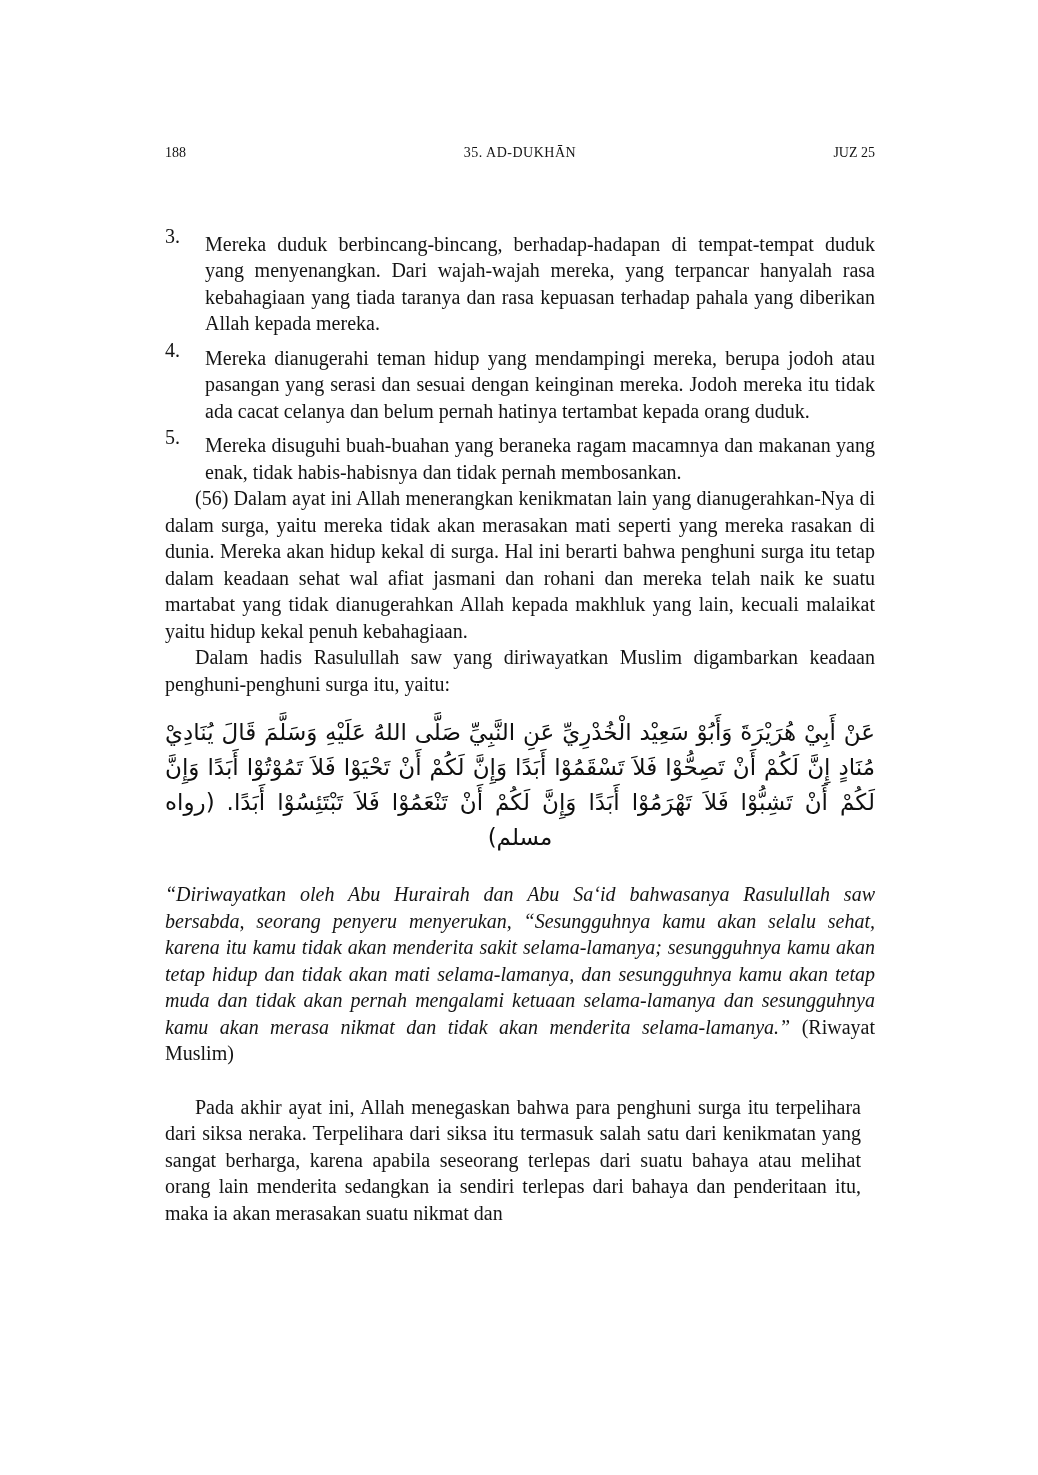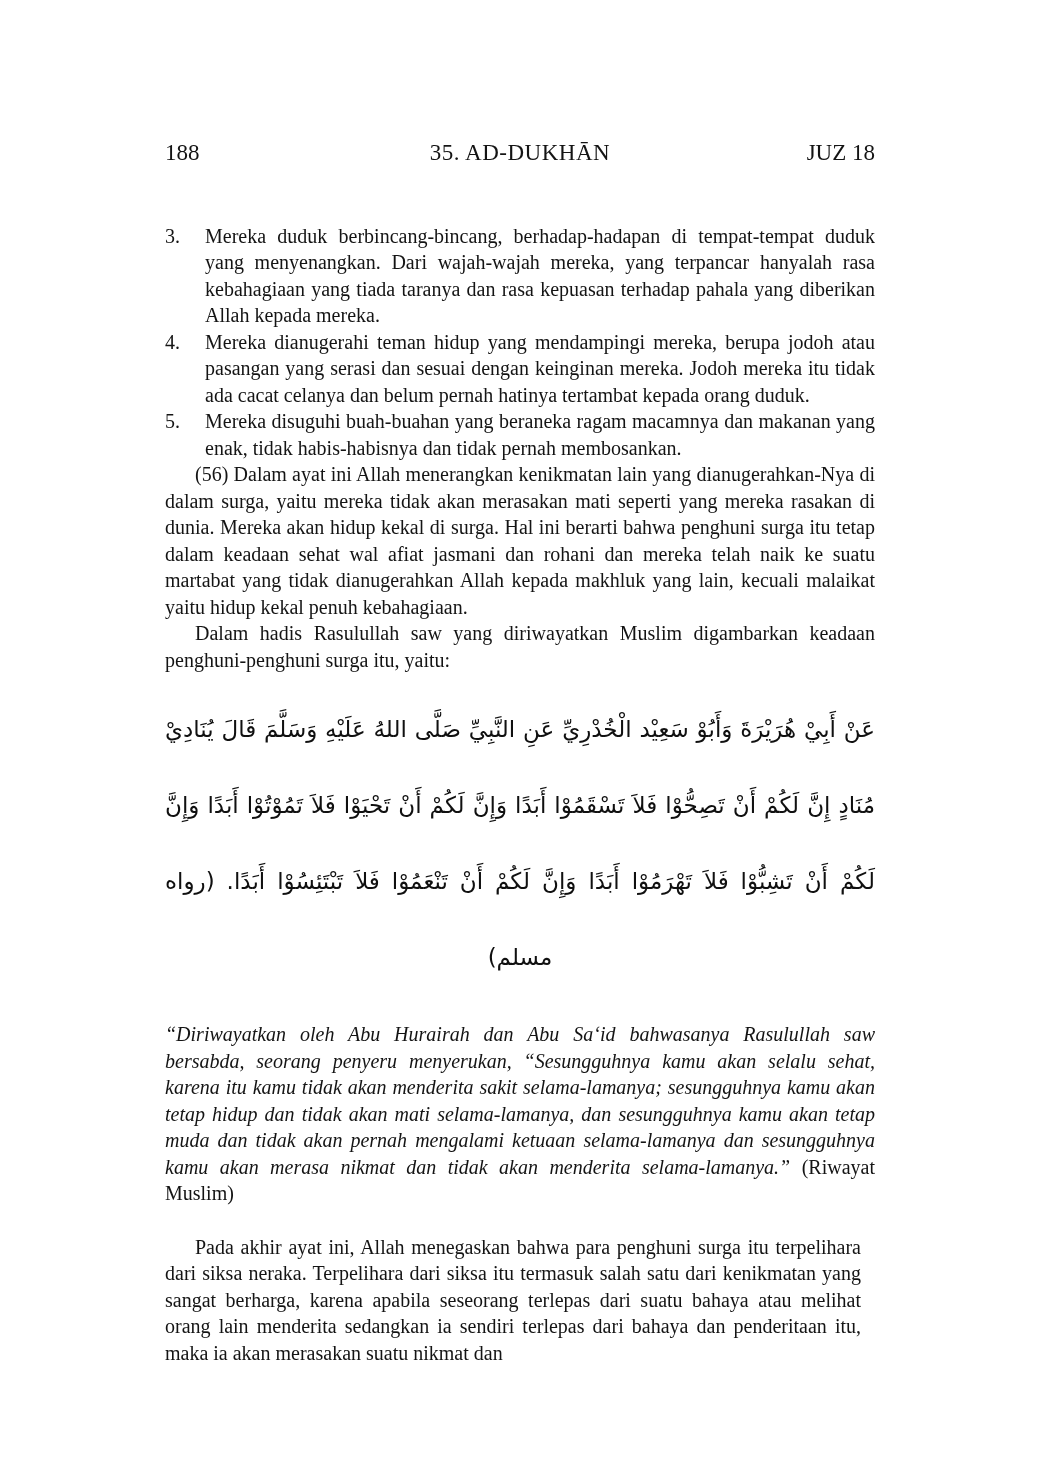--- a/index.html
+++ b/index.html
@@ -14,44 +14,44 @@
     font-size: 20px;
     line-height: 26.5px;
     color: #141414;
     overflow: hidden;
   }
   .page-header {
     display: grid;
     grid-template-columns: 1fr auto 1fr;
     align-items: baseline;
     margin-bottom: 56px;
-    font-size: 23px;
+    font-size: 14px;
   }
   .page-header .left  { justify-self: start; }
   .page-header .mid   { justify-self: center; letter-spacing: 0.5px; }
   .page-header .right { justify-self: end; }
 
   .content { width: 710px; }
 
   .list-item { display: flex; }
   .list-num  { flex: 0 0 40px; }
-  .list-text { flex: 1; text-align: justify; }
+  .list-text { flex: 1; text-align: justify; margin-top: 8px; }
 
   .para {
     margin: 0;
     text-indent: 30px;
     text-align: justify;
   }
 
   .arabic {
     direction: rtl;
     unicode-bidi: embed;
     font-family: "DejaVu Sans", sans-serif;
     font-size: 23px;
-    line-height: 76px;
+    line-height: 35px;
     text-align: justify;
     text-align-last: center;
     margin: 18px 0 14px 0;
     color: #101010;
   }
 
   .translation {
     margin: 26px 0 0 0;
     font-style: italic;
     text-align: justify;
@@ -65,21 +65,21 @@
   }
 </style>
 </head>
 <body>
 
 <div class="page">
 
   <header class="page-header">
     <span class="left">188</span>
     <span class="mid">35. AD-DUKHĀN</span>
-    <span class="right">JUZ 18</span>
+    <span class="right">JUZ 25</span>
   </header>
 
   <main class="content">
 
     <div class="list-item">
       <span class="list-num">3.</span>
       <span class="list-text">Mereka duduk berbincang-bincang, berhadap-hadapan di tempat-tempat duduk yang menyenangkan. Dari wajah-wajah mereka, yang terpancar hanyalah rasa kebahagiaan yang tiada taranya dan rasa kepuasan terhadap pahala yang diberikan Allah kepada mereka.</span>
     </div>
 
     <div class="list-item">

